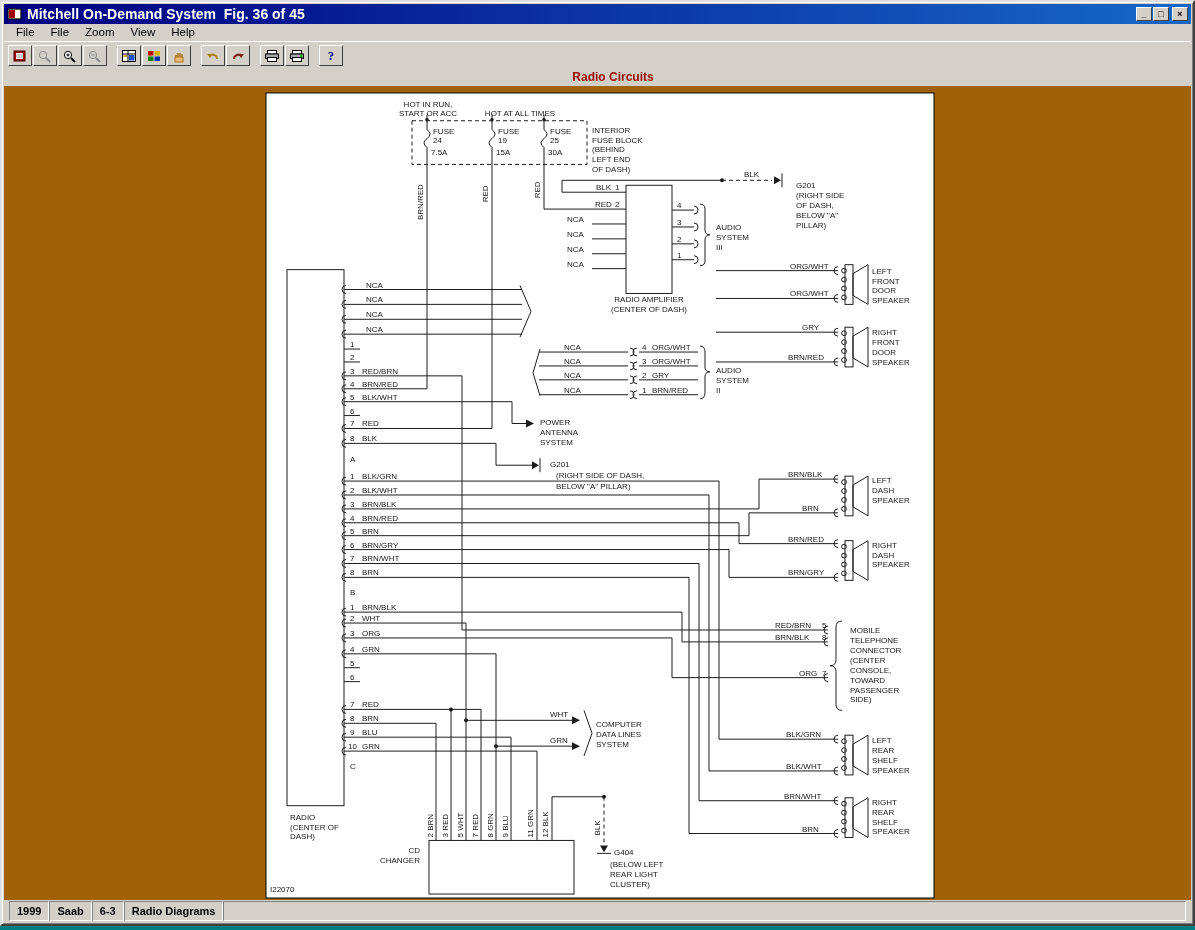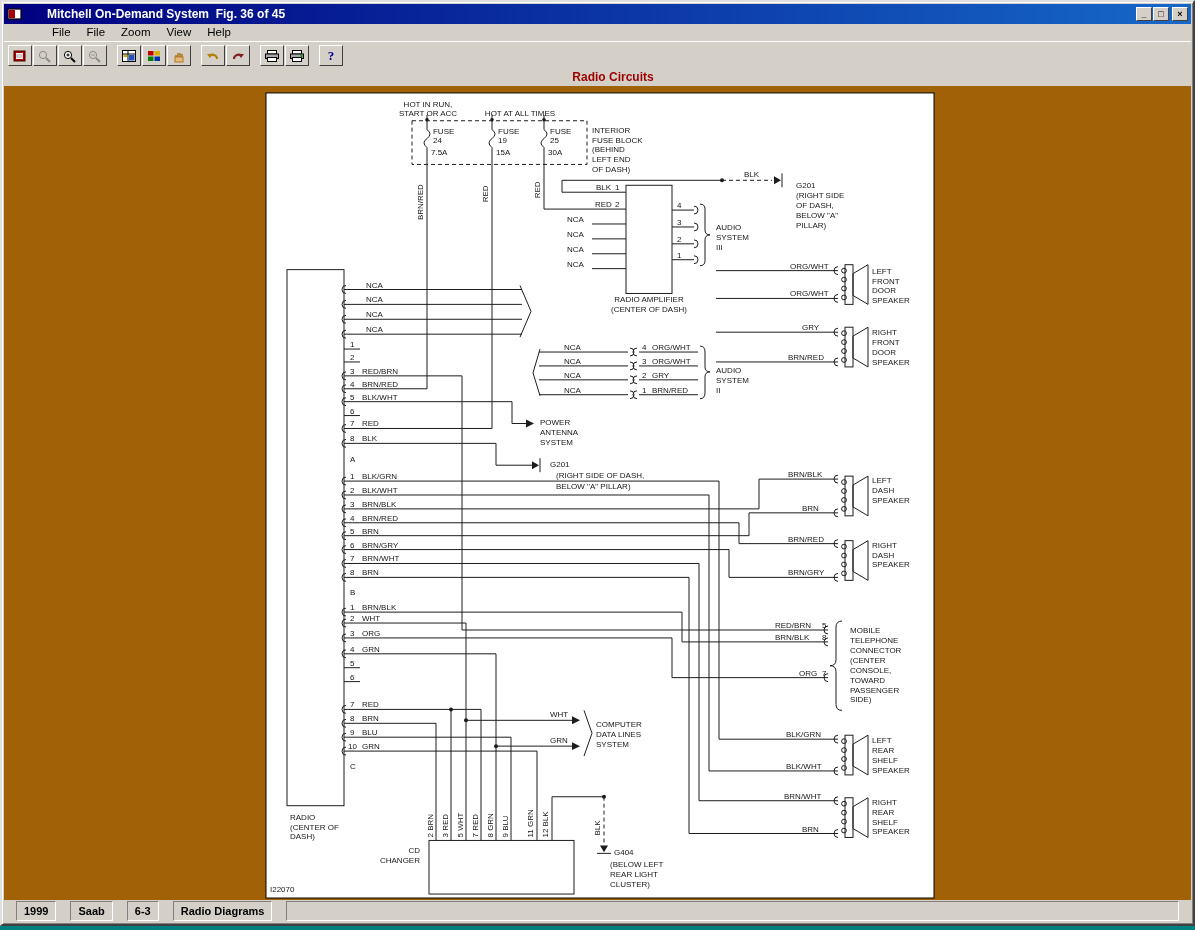--- a/index.html
+++ b/index.html
@@ -2,40 +2,40 @@
 <html><head>
 <meta charset="utf-8">
 <style>
   html,body{margin:0;padding:0;}
   body{width:1195px;height:930px;background:#008080;font-family:"Liberation Sans",sans-serif;overflow:hidden;position:relative;}
   .window{position:absolute;top:0;left:0;width:1195px;height:926px;box-sizing:border-box;background:#d4d0c8;
     border:2px solid;border-color:#dfdfdf #404040 #404040 #dfd fdf;border-color:#dfdfdf #404040 #404040 #dfdfdf;
     box-shadow:inset 1px 1px 0 #fff, inset -1px -1px 0 #808080;padding:2px;display:flex;flex-direction:column;}
   .titlebar{height:20px;flex:0 0 20px;background:linear-gradient(90deg,#000080,#1668c8);display:flex;align-items:center;padding:0 3px;gap:4px;}
   .appicon{width:16px;height:14px;display:inline-flex;}
-  .title{color:#fff;font-weight:bold;font-size:12px;flex:1;white-space:pre;overflow:hidden;margin-left:20px;}
+  .title{color:#fff;font-weight:bold;font-size:14px;flex:1;white-space:pre;overflow:hidden;}
   .winbtns{display:flex;gap:1px;}
   .wbtn{width:16px;height:14px;background:#d4d0c8;border:1px solid;border-color:#fff #404040 #404040 #fff;
     font-size:9px;line-height:9px;font-weight:bold;padding:0;font-family:"Liberation Sans",sans-serif;color:#000;}
   .wbtn.close{margin-left:2px;}
-  .menubar{height:17px;flex:0 0 17px;display:flex;align-items:center;font-size:11.5px;padding-left:4px;color:#000;margin-left:36px;}
+  .menubar{height:17px;flex:0 0 17px;display:flex;align-items:center;font-size:11.5px;padding-left:4px;color:#000;}
   .menuitem{padding:1px 8px 2px 8px;}
   .toolbar{height:25px;flex:0 0 25px;display:flex;align-items:center;padding:1px 4px;gap:1px;border-top:1px solid #fff;}
   .tbtn{width:24px;height:21px;background:#d4d0c8;border:1px solid;border-color:#fff #404040 #404040 #fff;
     display:flex;align-items:center;justify-content:center;padding:0;}
   .tgap{width:8px;}
   .helpq{font-family:"Liberation Serif",serif;font-weight:bold;font-size:13px;color:#000090;}
   .figtitle{height:16px;flex:0 0 16px;text-align:center;font-weight:bold;font-size:12px;color:#9c0000;padding-top:1px;margin-left:31px;}
   .content{flex:1 1 auto;position:relative;background:#a16207;}
   svg.diagram{position:absolute;left:0;top:0;width:100%;height:100%;display:block;}
   svg.diagram text{font-family:"Liberation Sans",sans-serif;font-size:8px;fill:#151515;}
   .w{stroke:#1c1c1c;fill:none;stroke-width:1;}
   .dash{stroke-dasharray:4 3;}
   .blk{fill:#1c1c1c;stroke:none;}
-  .statusbar{height:20px;flex:0 0 20px;display:flex;gap:14px;padding:1px 12px;align-items:stretch;font-size:11px;font-weight:bold;color:#000;}
+  .statusbar{height:20px;flex:0 0 20px;display:flex;gap:0;padding:1px 5px;align-items:stretch;font-size:11px;font-weight:bold;color:#000;}
   .spanel{border:1px solid;border-color:#808080 #fff #fff #808080;padding:1px 7px;display:flex;align-items:center;}
   .sfill{flex:1;border:1px solid;border-color:#808080 #fff #fff #808080;}
 </style>
 </head>
 <body>
 
 <div class="window">
 
   <div class="titlebar">
     <span class="appicon">

